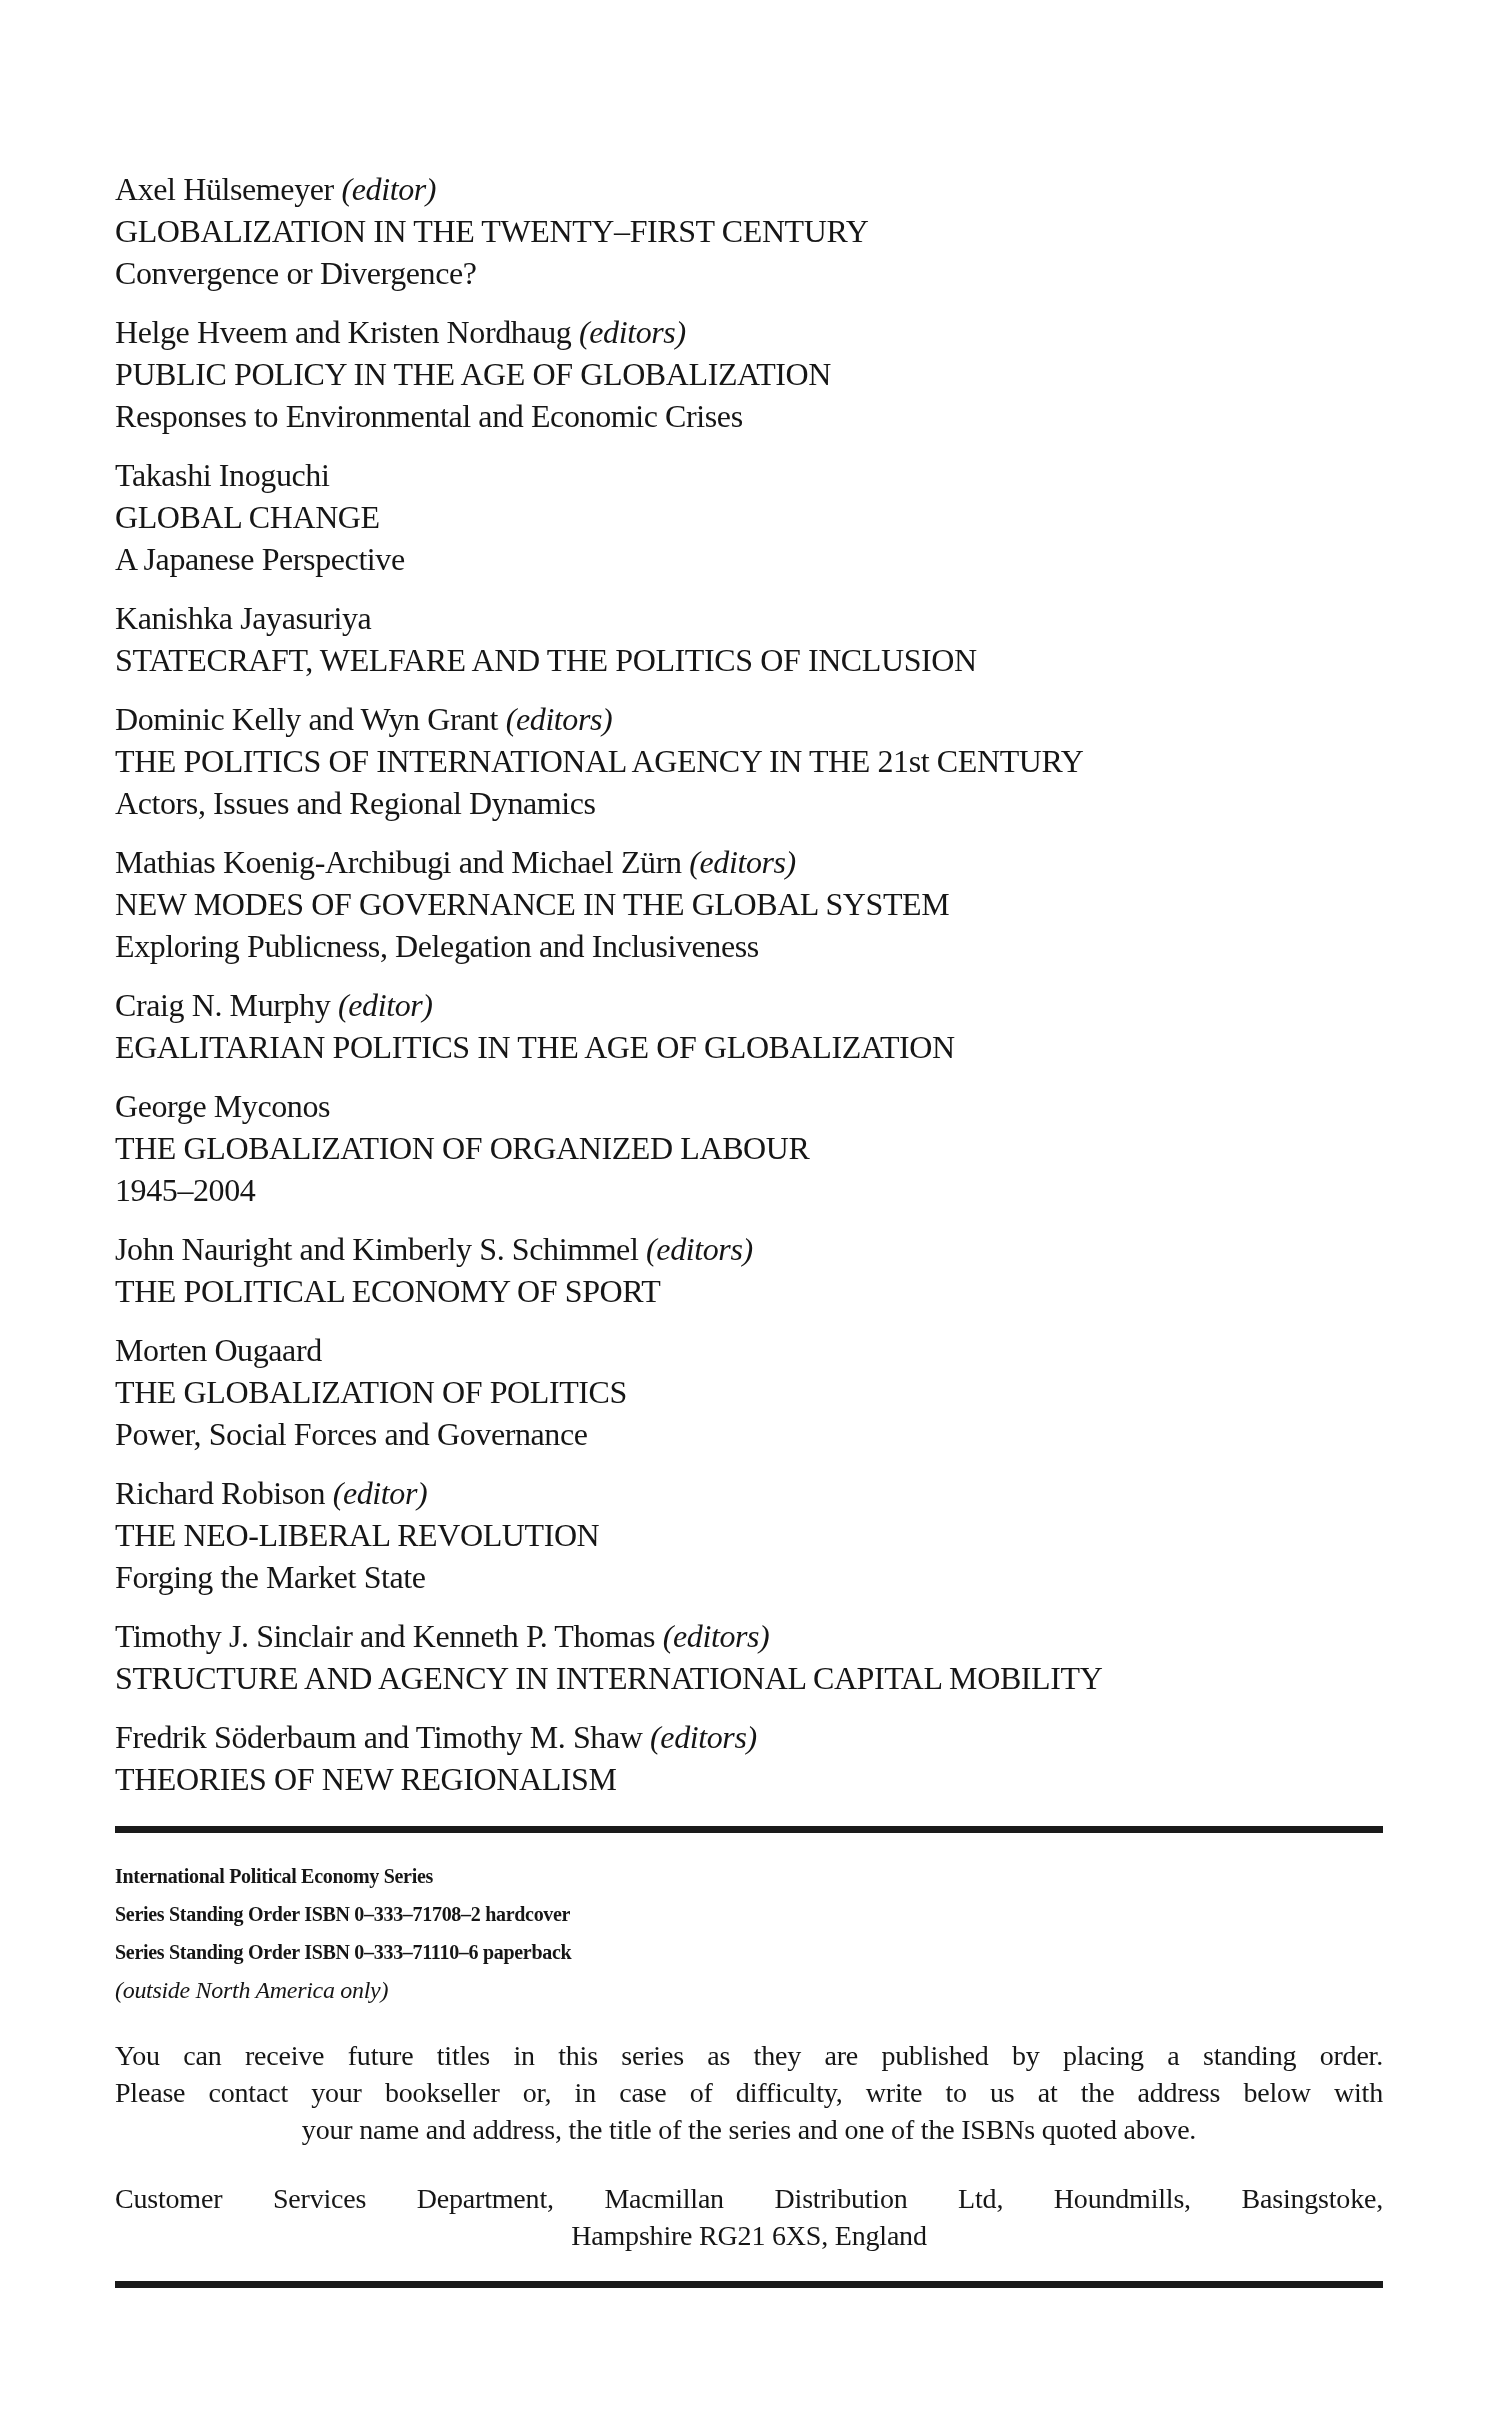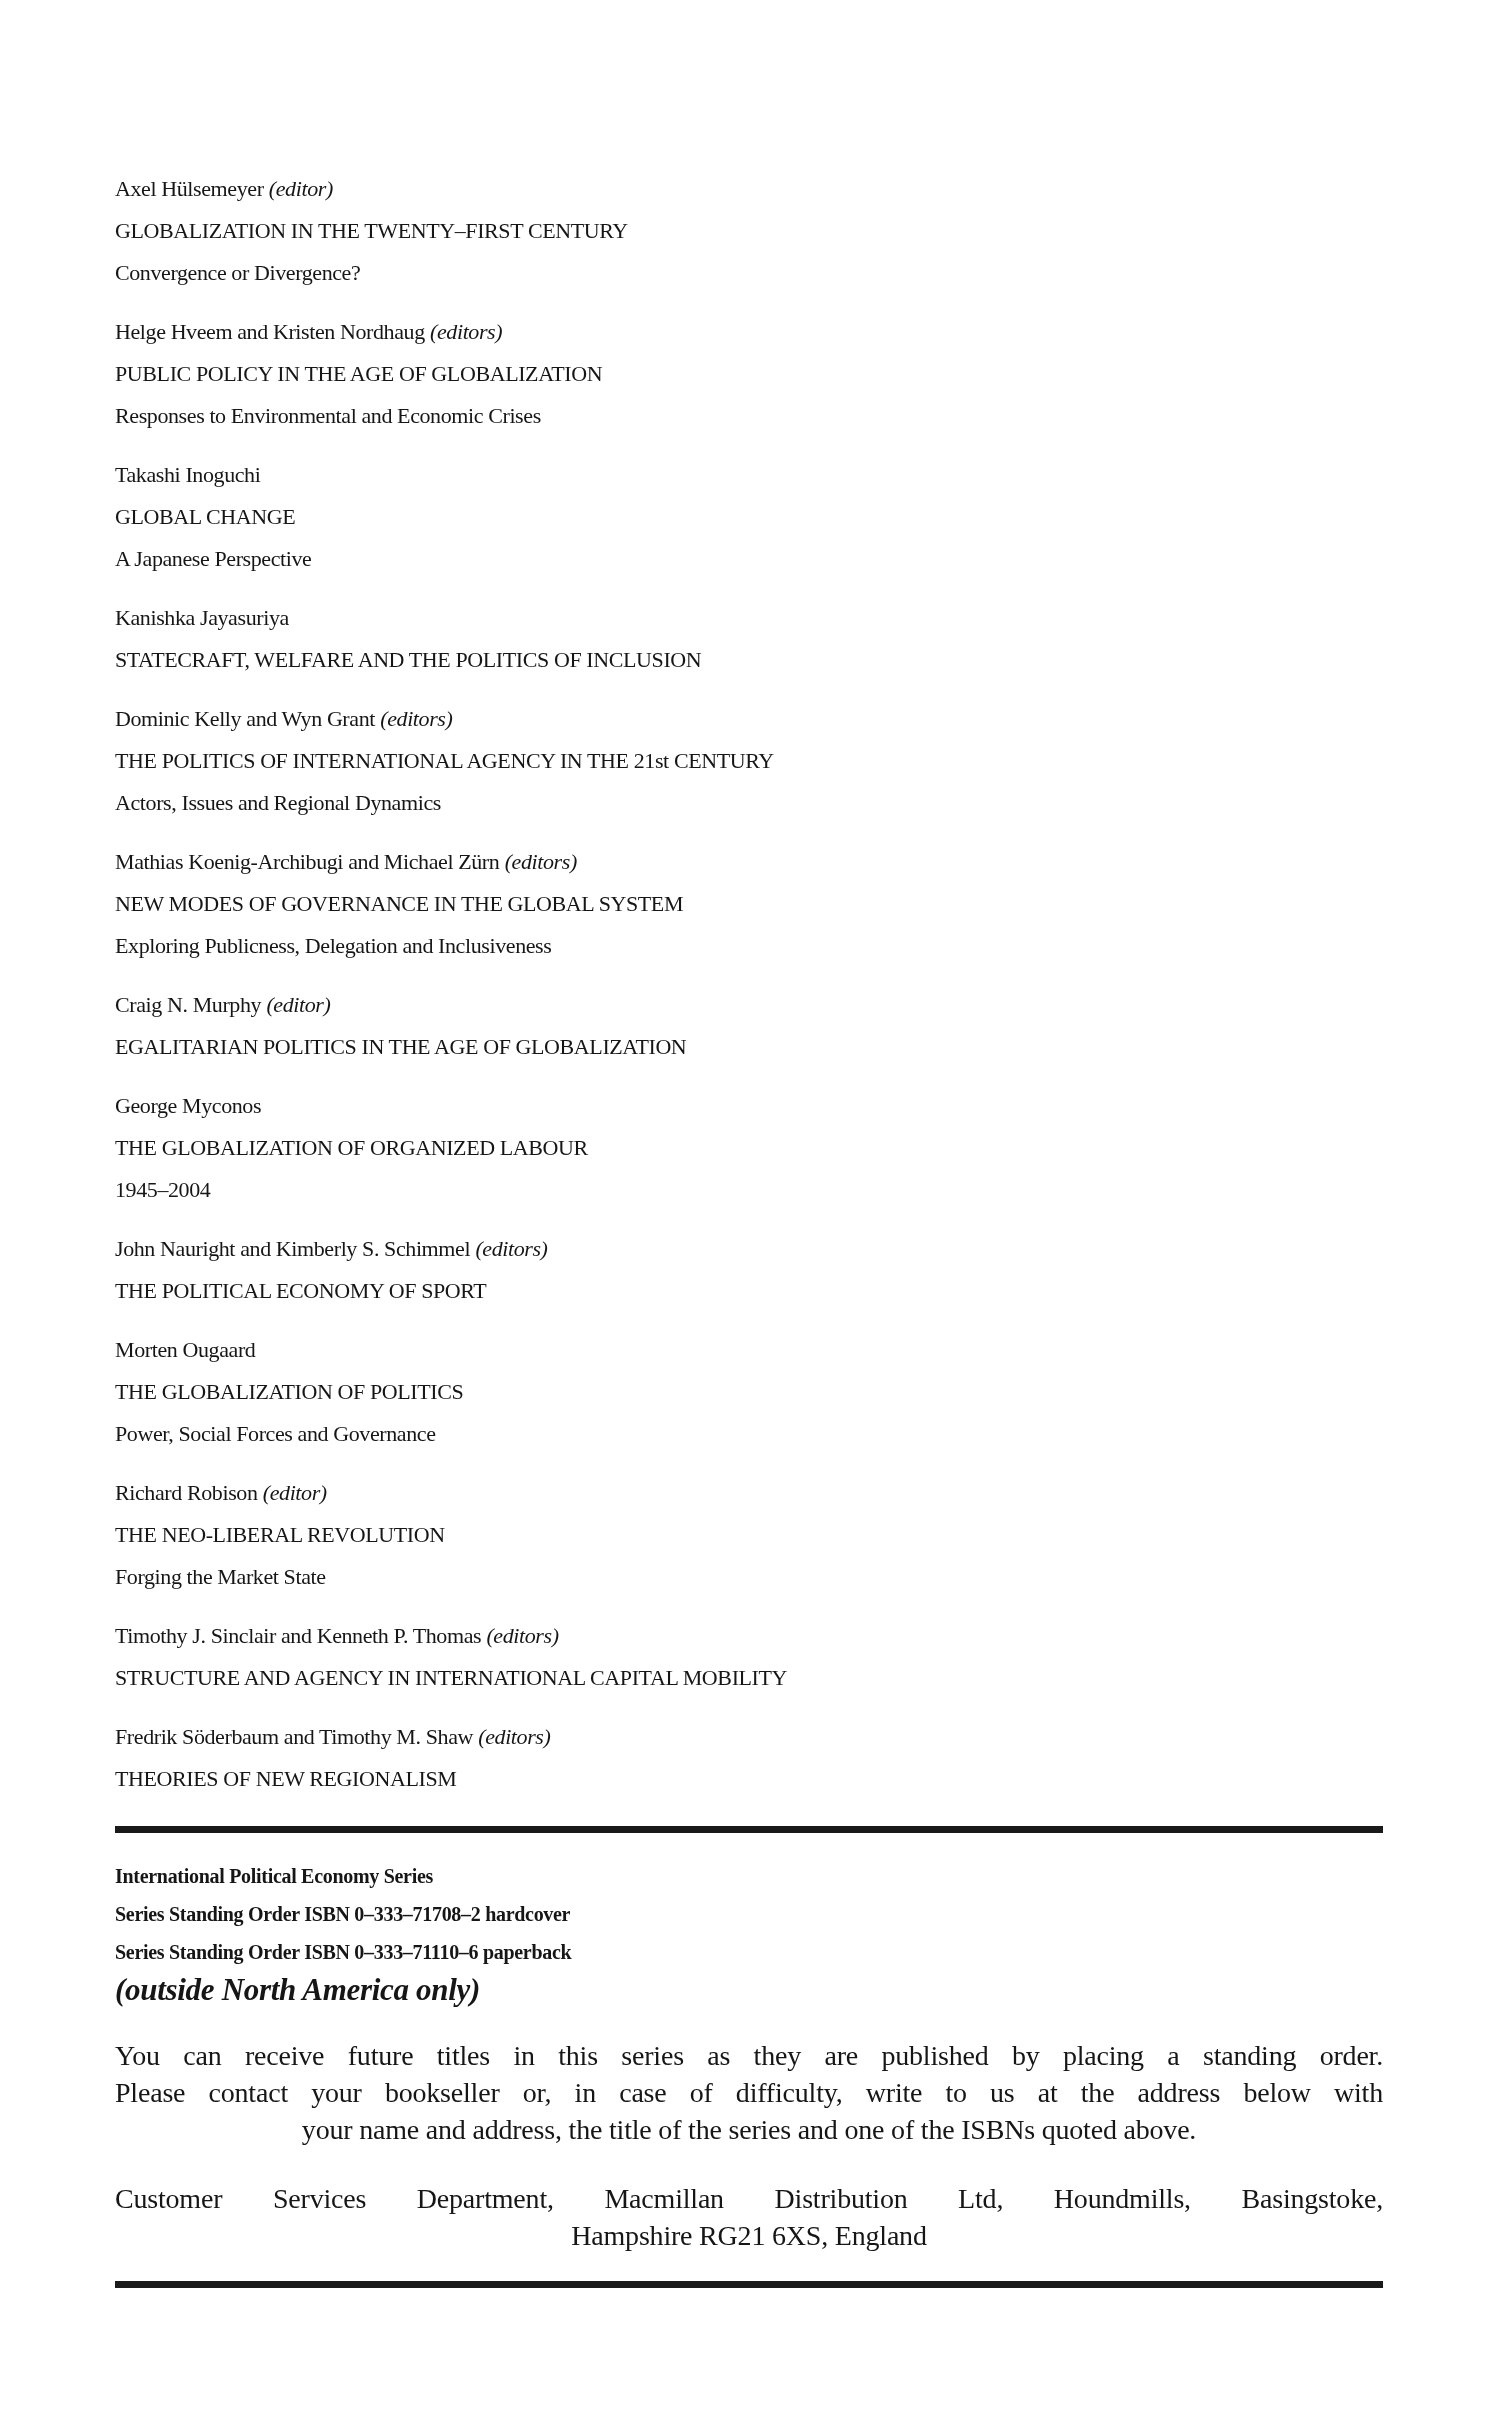--- a/index.html
+++ b/index.html
@@ -17,21 +17,21 @@
   }
   .page {
     position: absolute;
     left: 115px;
     top: 168px;
     width: 1268px;
   }
   
   .book { margin-bottom: 17px; }
   .book .line {
-    font-size: 22px;
+    font-size: 32px;
     line-height: 42px;
     letter-spacing: -0.4px;
     white-space: nowrap;
   }
   .editors { font-style: italic; margin-left: 0.24em; }
   
   .rule {
     height: 7px;
     background: #1a1a1a;
     margin-top: 26px;
@@ -40,26 +40,25 @@
   
   .series-block { margin-top: 24px; }
   .bold-line {
     font-size: 20px;
     line-height: 38px;
     font-weight: bold;
     letter-spacing: -0.3px;
     white-space: nowrap;
   }
   .note-line {
-    font-size: 31px;
+    font-size: 24px;
     line-height: 38px;
     font-style: italic;
     letter-spacing: -0.3px;
     white-space: nowrap;
-    font-weight: bold;
   }
   
   .para { margin-top: 28px; }
   .para-address { margin-top: 32px; }
   .pline {
     font-size: 28px;
     line-height: 37px;
     letter-spacing: -0.2px;
     text-align: center;
   }

